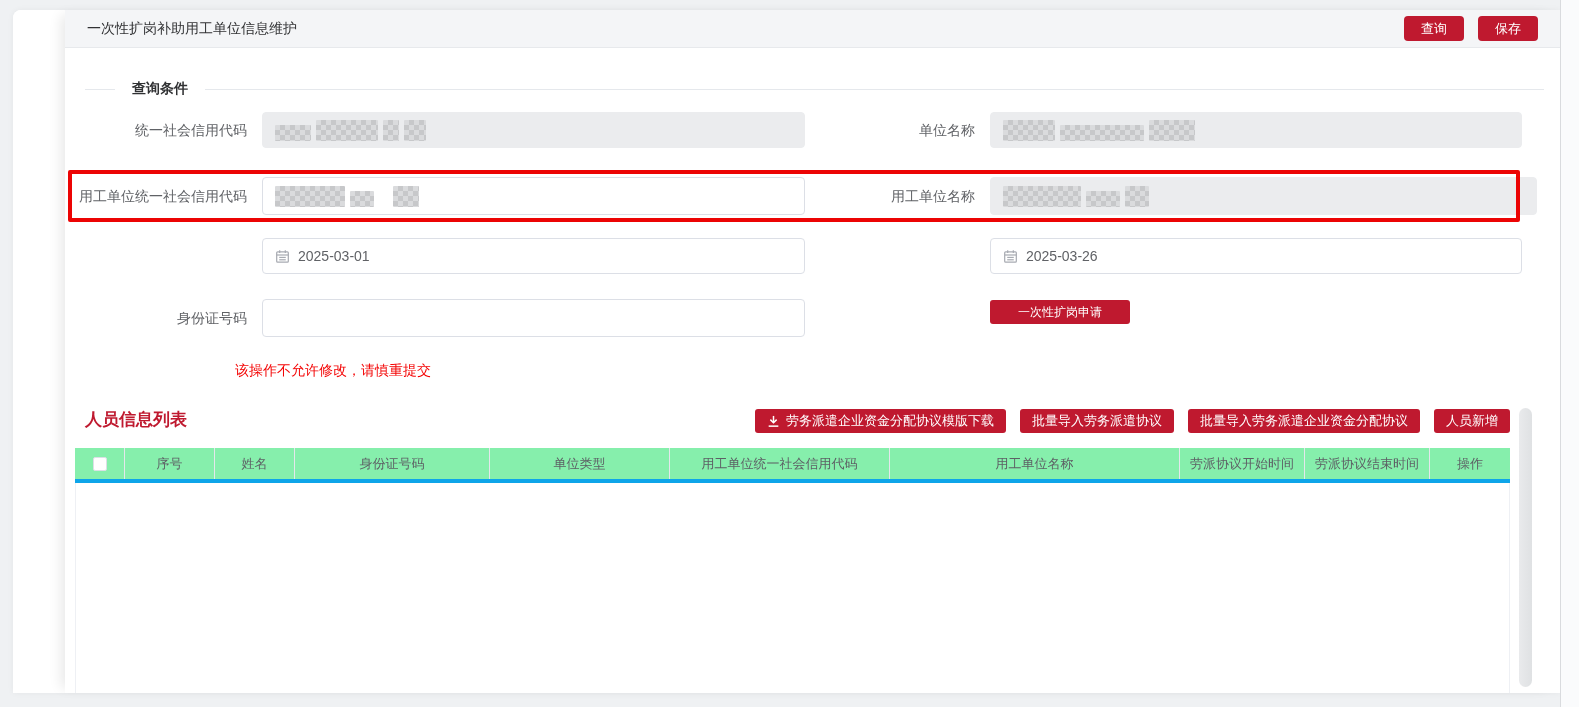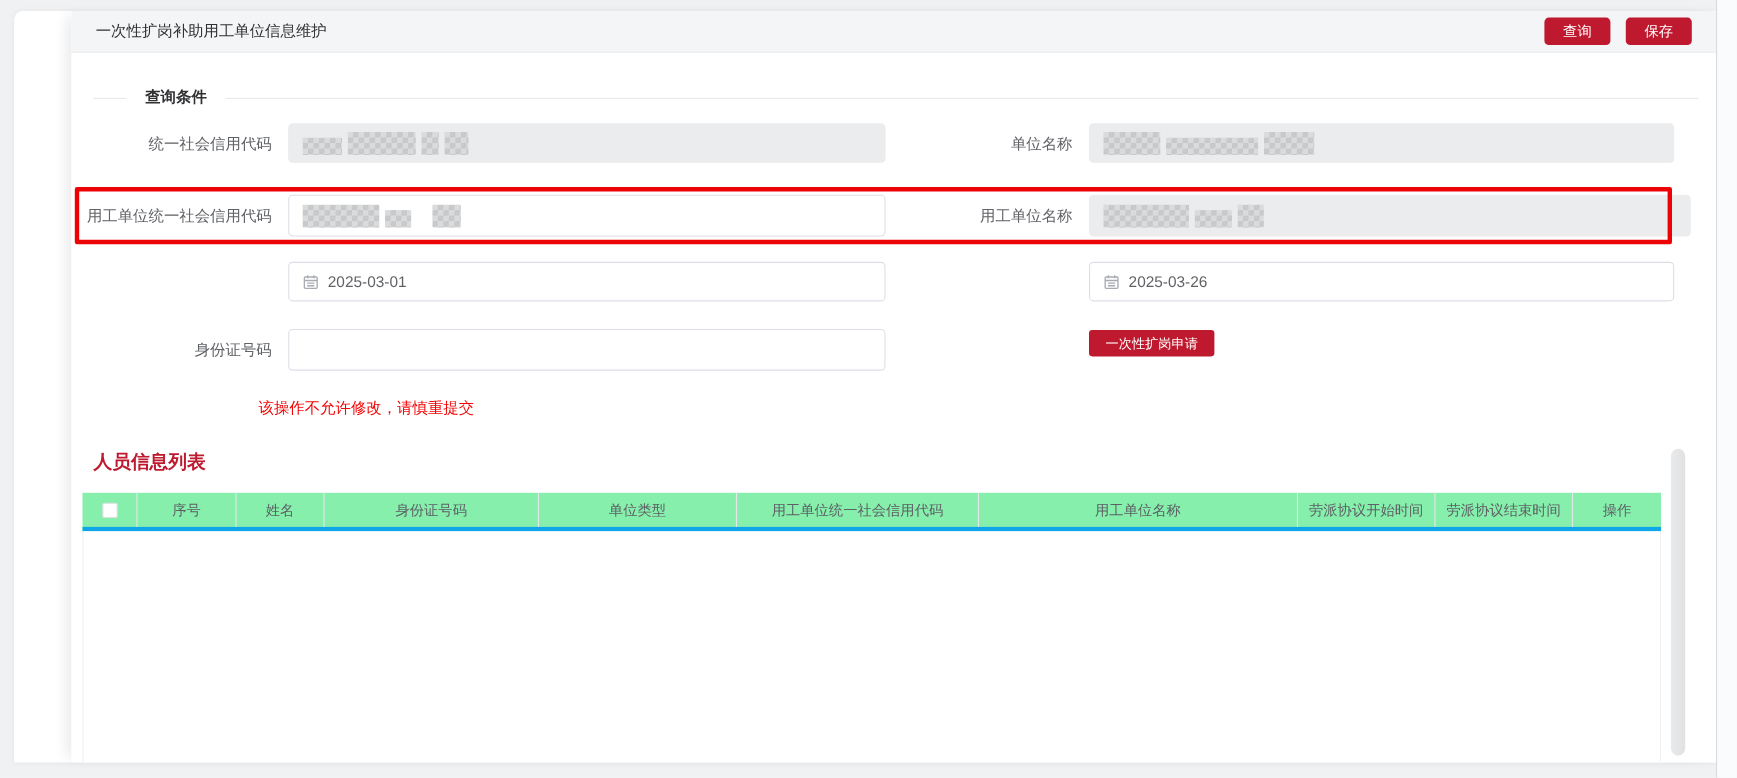--- a/index.html
+++ b/index.html
@@ -58,21 +58,21 @@
       linear-gradient(45deg,#c7c8ca 25%,transparent 25%,transparent 75%,#c7c8ca 75%),
       linear-gradient(45deg,#c7c8ca 25%,#dadbdd 25%,#dadbdd 75%,#c7c8ca 75%);
     background-size:10px 10px; background-position:0 0,5px 5px; }
   .chunk.low { margin-top:6px; height:16px; }
 
   
   .cal-icon { width:15px; height:15px; margin-right:8px; flex:0 0 auto; }
   .date-text { font-size:14px; color:#606266; }
 
   
-  .apply-btn { position:absolute; left:925px; top:252px; height:24px; padding:0 15px; font-size:12px; border-radius:3px; }
+  .apply-btn { position:absolute; left:925px; top:252px; height:24px; padding:0 28px; font-size:12px; border-radius:3px; }
   .warning { position:absolute; left:170px; top:314px; font-size:14px; color:#f40404; }
 
   
   .personnel-title { position:absolute; left:20px; top:360px; font-size:17px; font-weight:700; color:#bf192f; }
   .action-bar { position:absolute; top:361px; right:50px; display:flex; gap:14px; height:24px; }
   .btn-action { height:24px; padding:0 12px; font-size:13px; border-radius:3px; white-space:nowrap; }
   .dl-icon { width:13px; height:13px; margin-right:6px; }
 
   
   .table { position:absolute; left:10px; top:400px; width:1435px; }
@@ -178,20 +178,33 @@
         </div>
 
         <div class="f-label lh38 top251">身份证号码</div>
         <div class="inp editable w-left h38 top251"></div>
         <button class="btn apply-btn">一次性扩岗申请</button>
 
         <div class="warning">该操作不允许修改，请慎重提交</div>
 
         <div class="personnel-title">人员信息列表</div>
 
+        <div class="action-bar">
+          <button class="btn btn-action">
+            <svg class="dl-icon" viewBox="0 0 14 14" fill="none" stroke="#ffffff" stroke-width="1.6">
+              <line x1="7" y1="1" x2="7" y2="8"></line>
+                <polyline points="3.6,5 7,8.4 10.4,5"></polyline>
+                <line x1="1.8" y1="12" x2="12.2" y2="12"></line>
+            </svg>
+            <span>劳务派遣企业资金分配协议模版下载</span>
+          </button>
+          <button class="btn btn-action">批量导入劳务派遣协议</button>
+          <button class="btn btn-action">批量导入劳务派遣企业资金分配协议</button>
+          <button class="btn btn-action">人员新增</button>
+        </div>
 
         <div class="table">
           <div class="thead">
             <div class="th c0">
               <span class="checkbox"></span>
             </div>
             <div class="th c1">序号</div>
             <div class="th c2">姓名</div>
             <div class="th c3">身份证号码</div>
             <div class="th c4">单位类型</div>

